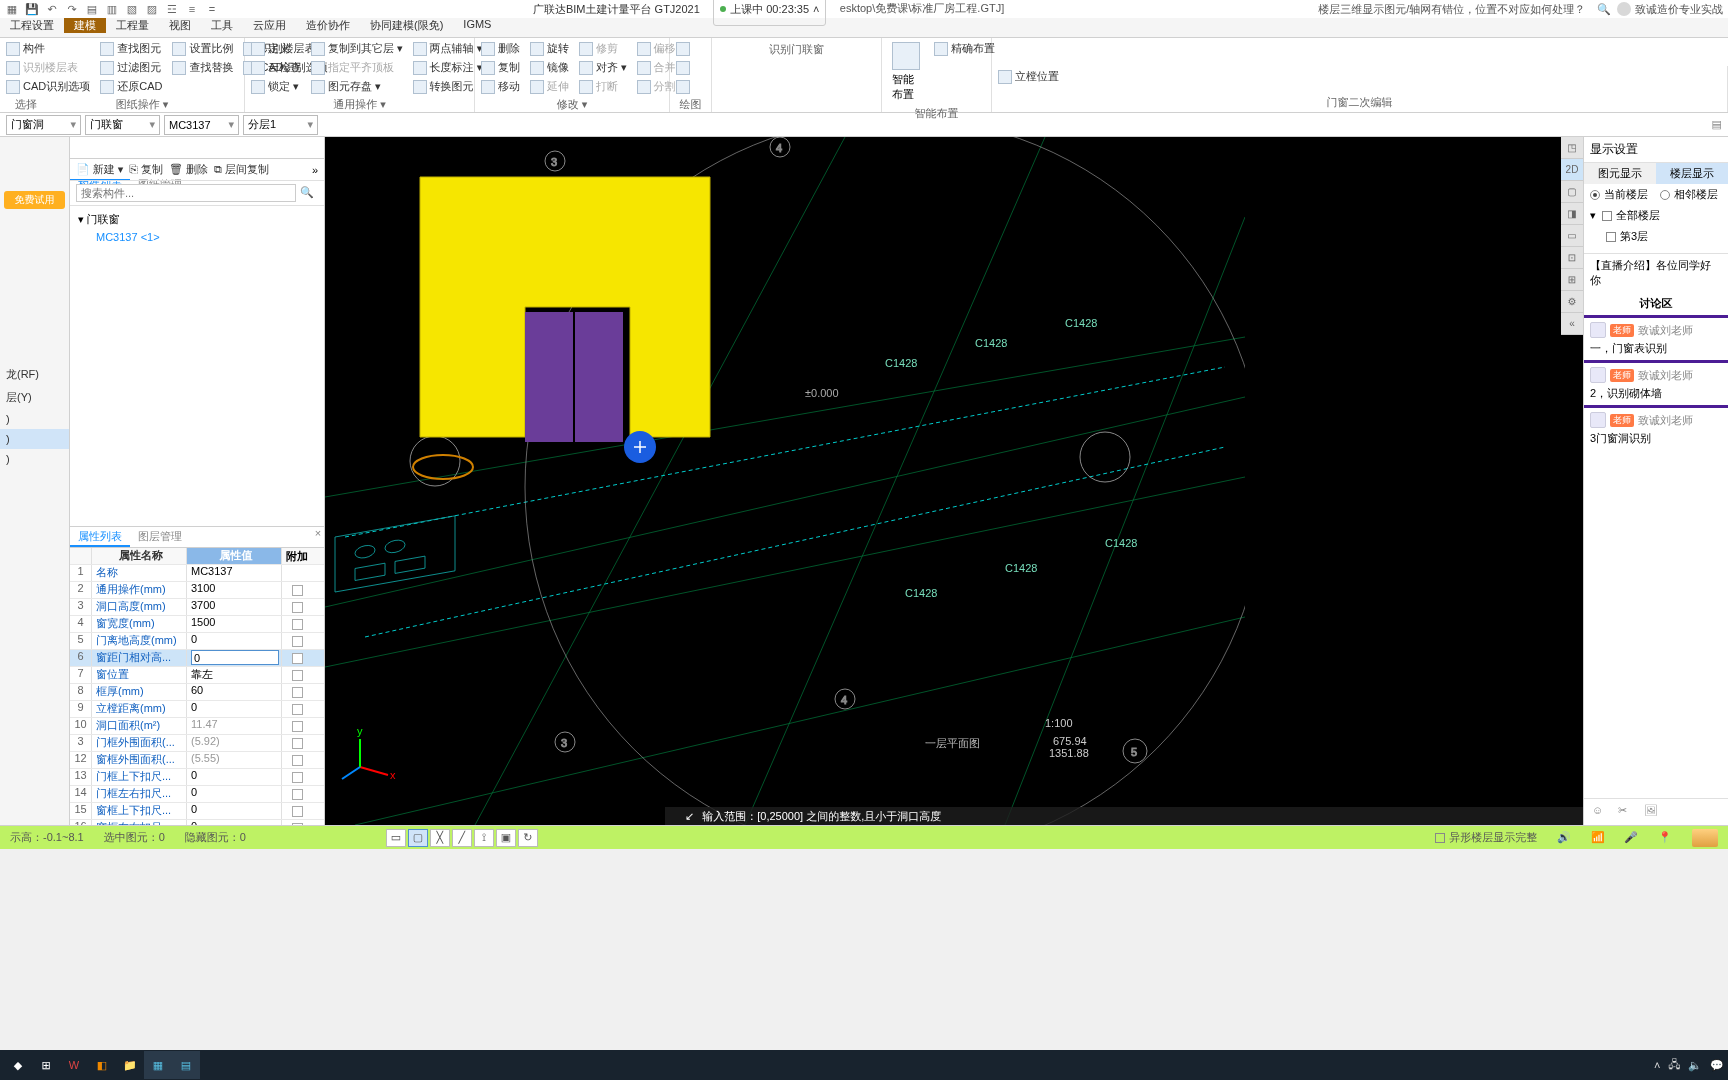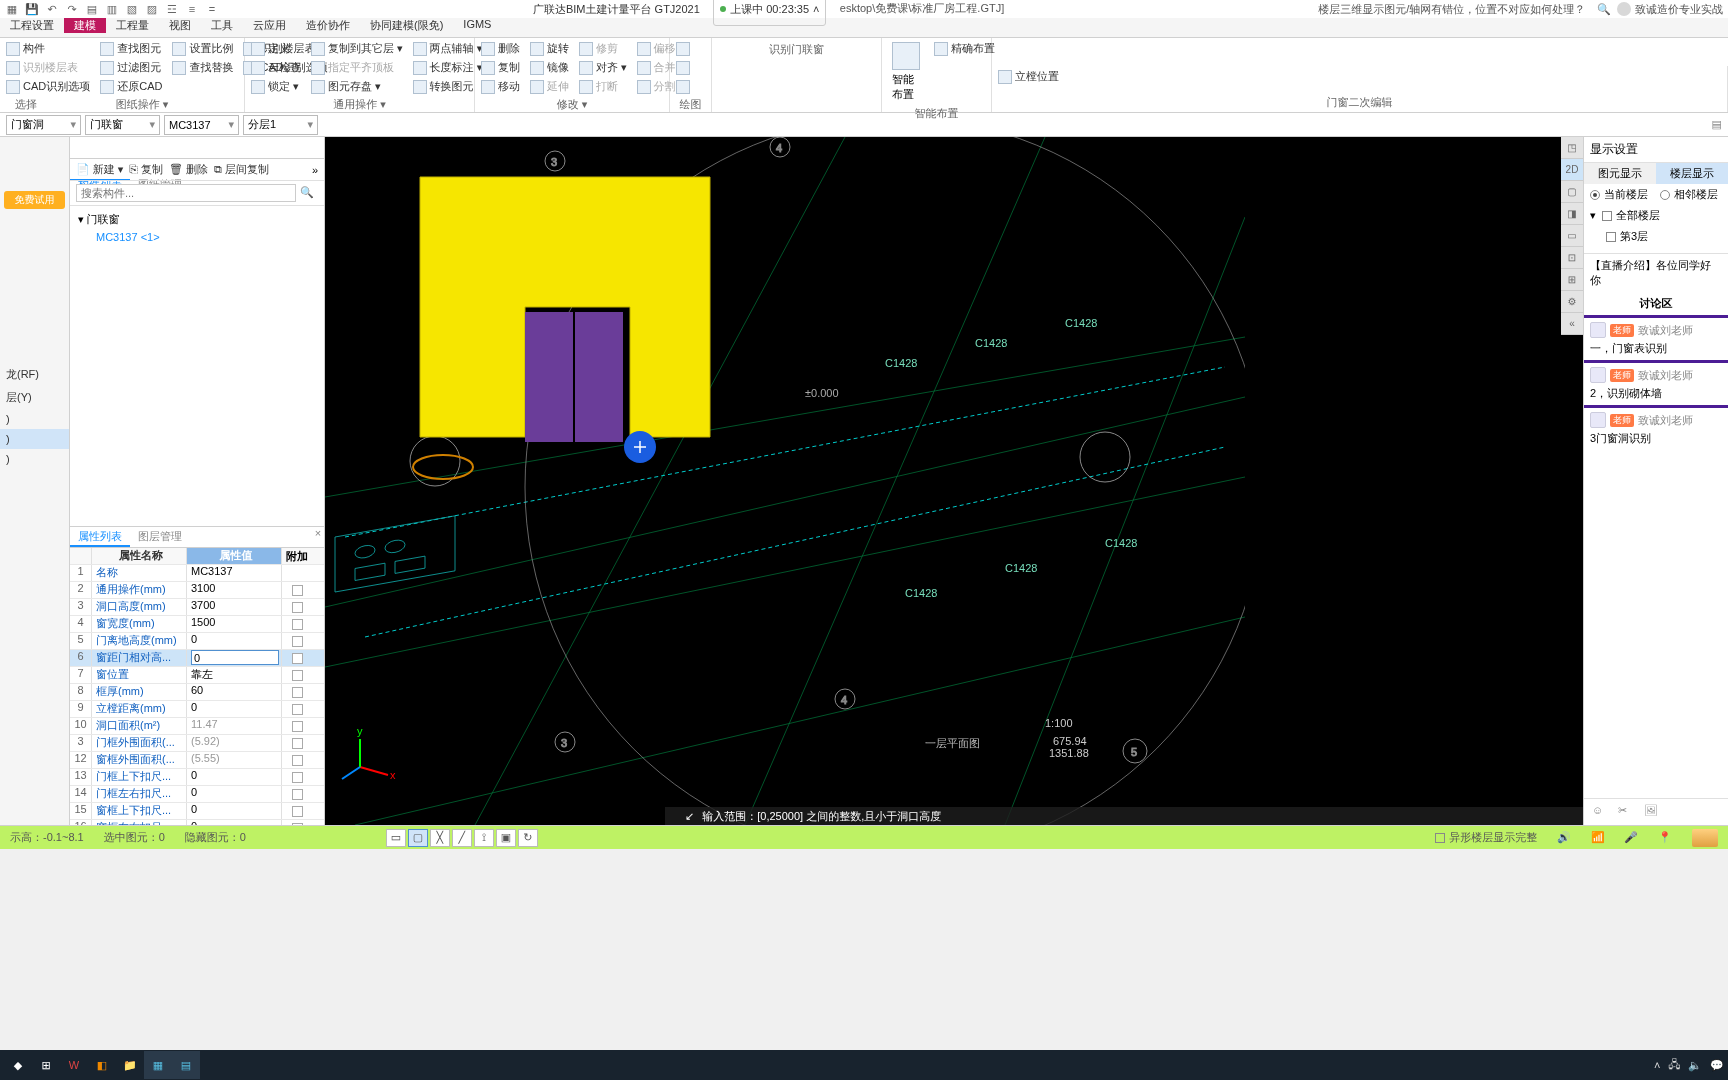--- a/index.html
+++ b/index.html
@@ -10,21 +10,21 @@
 .titlebar .qat { display: flex; gap: 6px; align-items: center; }
 .titlebar .qat span { width: 14px; height: 14px; display: inline-flex; align-items: center; justify-content: center; color: #666; }
 .titlebar .title-center { flex: 1; text-align: center; color: #333; font-size: 12px; }
 .titlebar .status-pill { display: inline-flex; align-items: center; gap: 4px; border: 1px solid #ccc; border-radius: 3px; padding: 8px 6px; margin-left: 10px; }
 .titlebar .dot-green { width: 6px; height: 6px; border-radius: 50%; background: #4caf50; }
 .titlebar .path-text { color: #555; margin-left: 10px; }
 
 
 .tabs { height: 20px; background: #f5f5f5; display: flex; align-items: flex-start; border-bottom: 1px solid #d0d0d0; }
 .tabs .tab { padding: 0 10px; display: flex; align-items: center; color: #333; cursor: pointer; }
-.tabs .tab.active { background: #be185d; color: #fff; }
+.tabs .tab.active { background: #a16207; color: #fff; }
 .tabs .right-area { flex: 1; display: flex; justify-content: flex-end; align-items: center; padding-right: 10px; gap: 10px; color: #555; }
 
 
 .ribbon { height: 75px; background: #fff; display: flex; border-bottom: 1px solid #d0d0d0; }
 .rgroup { border-right: 1px solid #e0e0e0; display: flex; flex-direction: column; justify-content: space-between; padding: 2px 6px; }
 .rgroup .items { display: flex; gap: 10px; flex: 1; align-items: flex-start; }
 .rgroup .col { display: flex; flex-direction: column; gap: 2px; }
 .rgroup .rowitem { display: flex; align-items: center; gap: 3px; color: #333; white-space: nowrap; height: 17px; }
 .rgroup .rowitem .ic { width: 14px; height: 14px; background: #e8f0f8; border: 1px solid #b0c0d0; display: inline-block; }
 .rgroup .bigbtn { display: flex; flex-direction: column; align-items: center; gap: 2px; padding: 2px 4px; }

